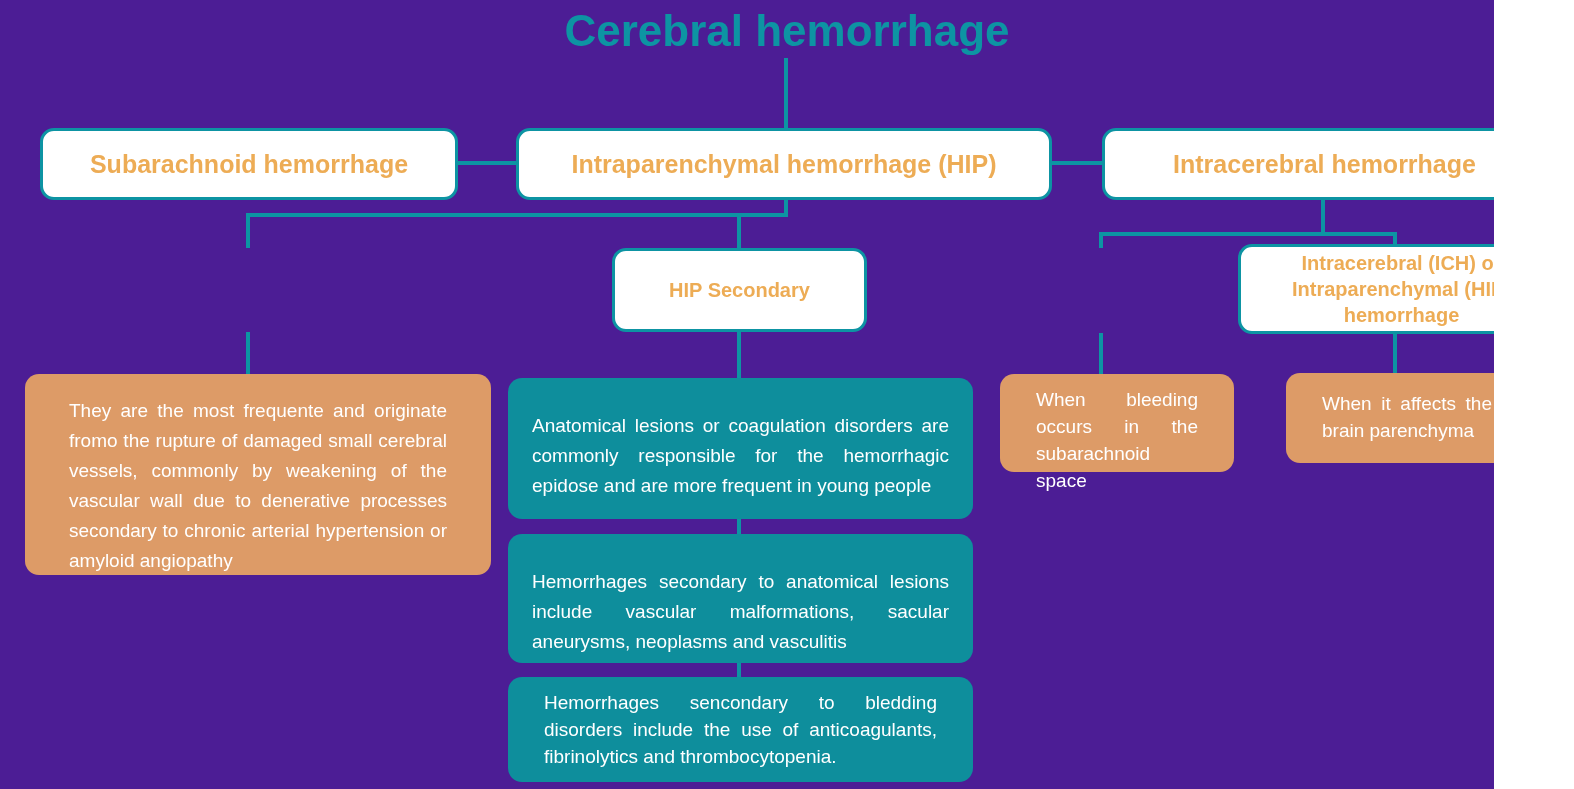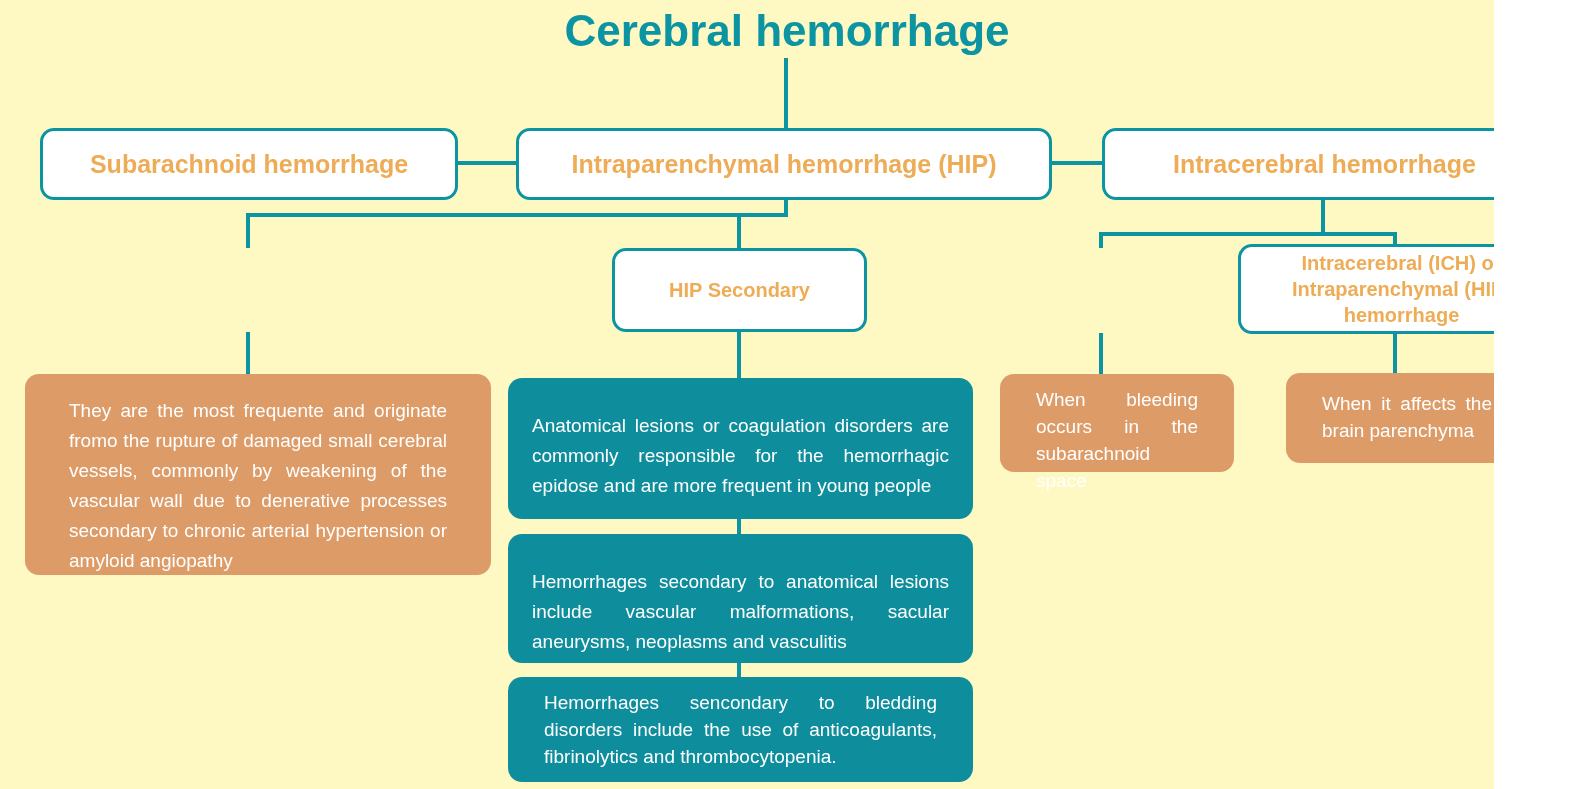--- a/index.html
+++ b/index.html
@@ -1,19 +1,19 @@
 <!DOCTYPE html>
 <html><head>
 <meta charset="utf-8">
 <style>
   html,body{margin:0;padding:0;background:#ffffff;}
   .canvas{
     position:relative;
     width:1494px;height:789px;
-    background:#fef9c3;
+    background:#4c1d95;
     font-family:"Liberation Sans", sans-serif;
     overflow:hidden;
   }
   .title{
     position:absolute;left:0;top:6px;width:1574px;
     margin:0;text-align:center;
     font-size:44px;font-weight:700;color:#0d94a3;
     letter-spacing:0px;
   }
   .line{position:absolute;background:#0d94a3;}

